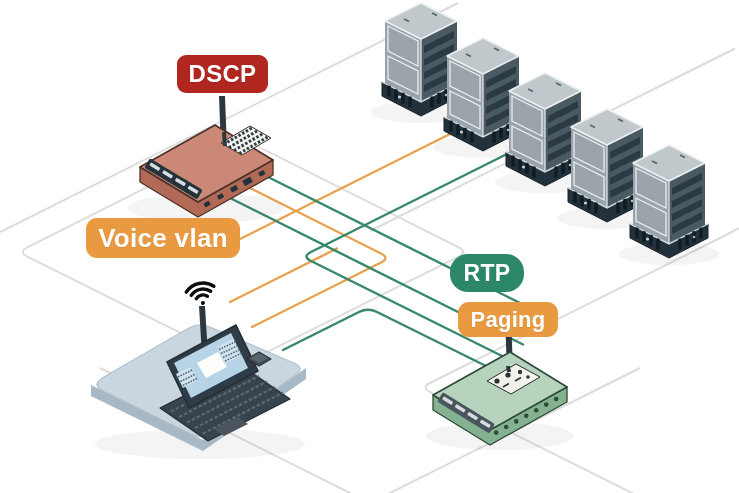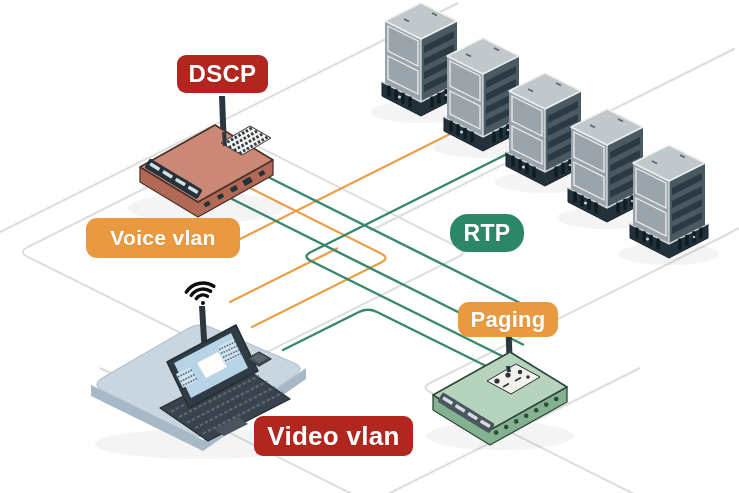--- a/index.html
+++ b/index.html
@@ -4,23 +4,23 @@
 <style>
   html,body{margin:0;padding:0;background:#ffffff;}
   #stage{position:relative;width:739px;height:493px;background:#ffffff;overflow:hidden;
          font-family:"Liberation Sans",sans-serif;}
   #scene{position:absolute;left:0;top:0;}
   .badge{position:absolute;display:flex;align-items:center;justify-content:center;
          color:#ffffff;font-weight:700;letter-spacing:.3px;box-sizing:border-box;
          text-shadow:0 1px 1px rgba(0,0,0,0.08);}
   .badge.red{background:#b1271f;border-radius:9px;}
   .badge.orange{background:#e9993f;border-radius:11px;}
-  .badge.green{background:#2b8767;border-radius:18px;}
+  .badge.green{background:#2b8767;border-radius:18px;margin-top:40px;}
   #badge-dscp{left:177px;top:55px;width:91px;height:38px;font-size:24px;}
-  #badge-voice{left:86px;top:218px;width:154px;height:40px;font-size:21px;}
+  #badge-voice{left:86px;top:218px;width:154px;height:40px;font-size:26px;}
   #badge-rtp{left:450px;top:214px;width:74px;height:38px;font-size:23px;}
   #badge-paging{left:458px;top:268px;width:100px;height:35px;font-size:22px;margin-top:34px;}
   #badge-video{left:254px;top:416px;width:159px;height:40px;font-size:26px;}
 </style>
 </head>
 <body>
 
 <div id="stage">
 <svg id="scene" width="739" height="493" viewBox="0 0 739 493" xmlns="http://www.w3.org/2000/svg">
 
@@ -216,14 +216,13 @@
         <circle cx="556.2" cy="399" r="2.3"></circle>
       </g>
     </g>
   </g>
 </svg>
 
 <div id="badge-dscp" class="badge red">DSCP</div>
 <div id="badge-voice" class="badge orange">Voice vlan</div>
 <div id="badge-rtp" class="badge green">RTP</div>
 <div id="badge-paging" class="badge orange">Paging</div>
-<div id="badge-video" class="badge red">Video vlan</div>
 </div>
 
 </body></html>

